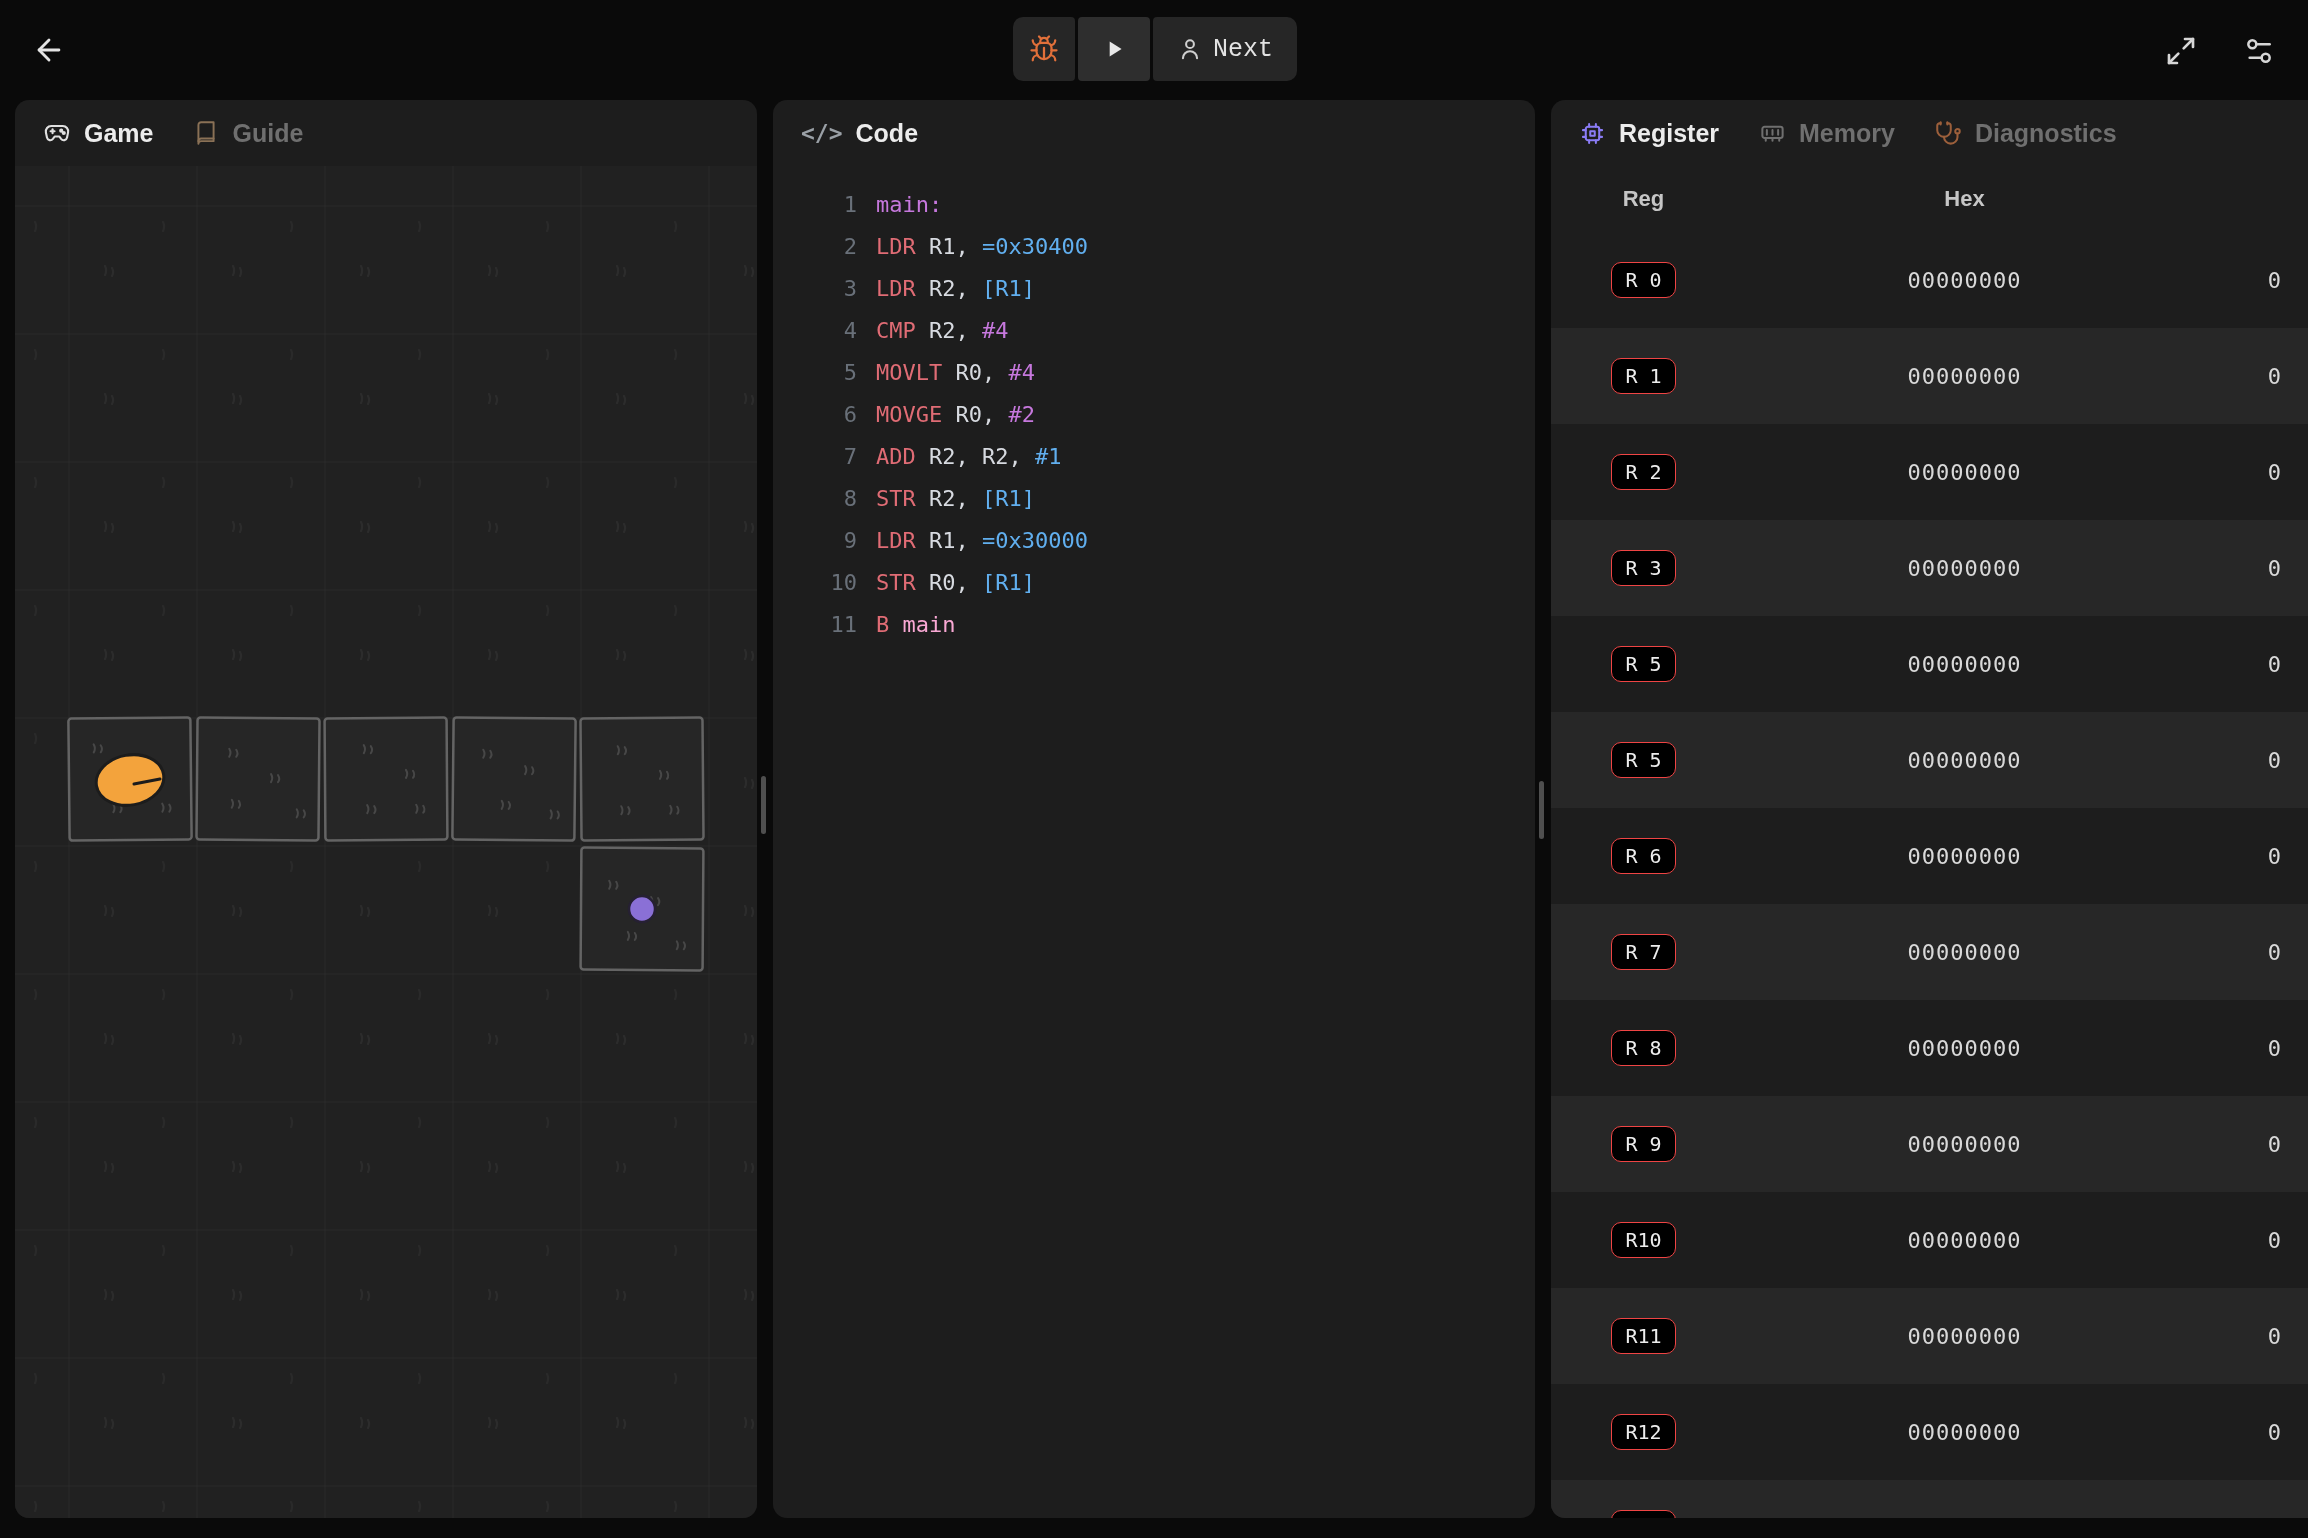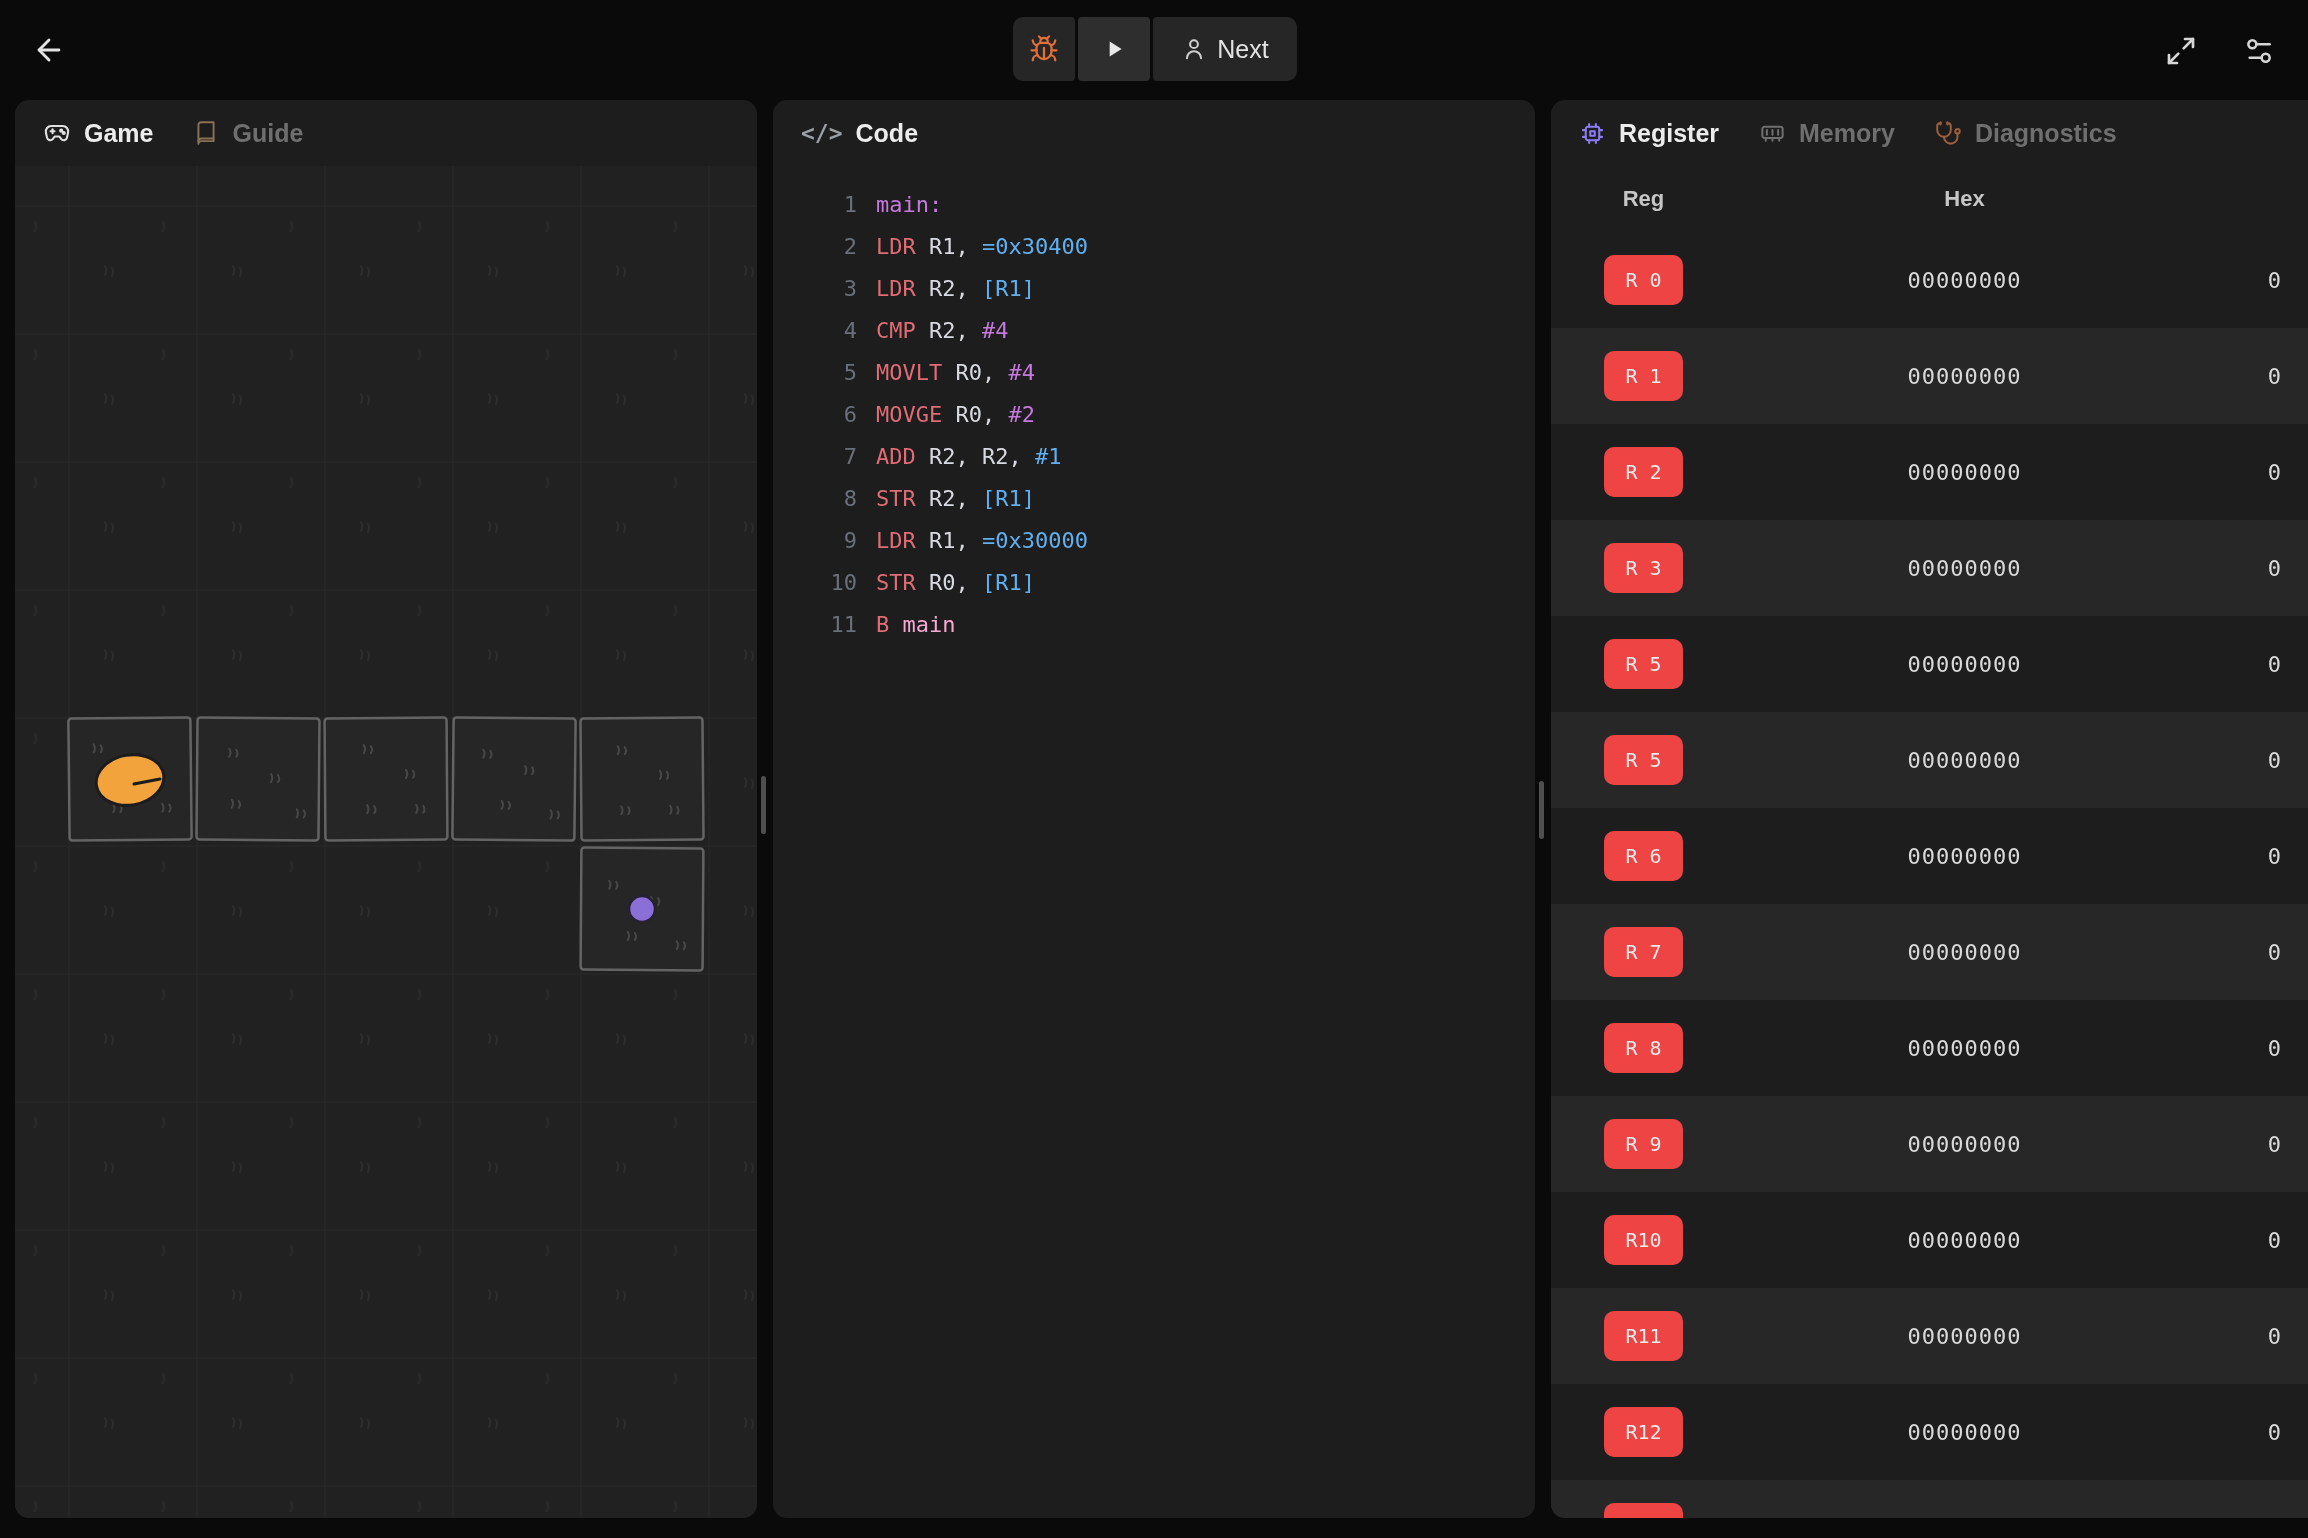--- a/index.html
+++ b/index.html
@@ -7,21 +7,21 @@
     width:2308px;height:1538px;
     background:#0a0a0a;
     font-family:"Liberation Sans",sans-serif;
     color:#e8e8e8;
     overflow:hidden;
     position:relative;
   }
   
   .topbar{position:absolute;top:0;left:0;width:2308px;height:100px;}
   .back-btn{position:absolute;left:26px;top:27px;width:46px;height:46px;display:flex;align-items:center;justify-content:center;cursor:pointer;}
-  .ctrl-group{position:absolute;left:1013px;top:17px;height:64px;display:flex;gap:3px;}
+  .ctrl-group{position:absolute;left:1013px;top:17px;height:64px;display:flex;gap:3px;font-family:Liberation Mono, monospace;}
   .seg{background:#262626;display:flex;align-items:center;justify-content:center;cursor:pointer;}
   .seg-bug{width:62px;border-radius:10px 4px 4px 10px;}
   .seg-play{width:72px;background:#2e2e2e;border-radius:4px;}
   .seg-next{width:144px;border-radius:4px 10px 10px 4px;gap:10px;}
   .next-label{font-size:25px;color:#e3e3e3;font-weight:500;}
   .icon-btn{position:absolute;top:29px;width:44px;height:44px;display:flex;align-items:center;justify-content:center;cursor:pointer;}
   #expand-btn{left:2159px;}
   #settings-btn{left:2237px;}
   
   .panel{position:absolute;top:100px;height:1418px;background:#1d1d1d;border-radius:14px;overflow:hidden;}
@@ -47,21 +47,21 @@
   .tok-reg{color:#d7dae0;}
   .tok-plain{color:#f9a8d4;}
   
   .table-header{position:absolute;top:66px;left:0;width:100%;height:66px;display:grid;grid-template-columns:185px 1fr 170px;align-items:center;font-size:22px;color:#c6c6c6;font-weight:600;}
   .th-reg{justify-self:center;}
   .th-hex{justify-self:center;}
   .th-dec{justify-self:end;}
   #register-rows{position:absolute;top:132px;left:0;width:100%;height:1286px;overflow:hidden;}
   .reg-row{display:grid;grid-template-columns:185px 1fr 170px;align-items:center;height:96px;}
   .reg-row.alt{background:#272727;gap:21px;}
-  .reg-pill{justify-self:center;border:8px solid #ef4444;border-radius:10px;padding:5px 13px;font-family:"DejaVu Sans Mono",monospace;font-size:20px;color:#ededed;white-space:pre;background:#ef4444;}
+  .reg-pill{justify-self:center;border:1px solid #ef4444;border-radius:10px;padding:5px 13px;font-family:"DejaVu Sans Mono",monospace;font-size:20px;color:#ededed;white-space:pre;background:#000000;}
   .reg-hex{justify-self:center;font-family:"DejaVu Sans Mono",monospace;font-size:22px;color:#d9d9d9;letter-spacing:1px;}
   .reg-dec{justify-self:end;padding-right:82px;font-family:"DejaVu Sans Mono",monospace;font-size:22px;color:#d9d9d9;}
   
   .resize-handle{position:absolute;width:5px;height:58px;border-radius:3px;background:#4f4f4f;cursor:col-resize;}
   #handle-left{left:761px;top:776px;}
   #handle-right{left:1539px;top:781px;}
   svg{display:block;}
 </style>
 </head>
 <body>

